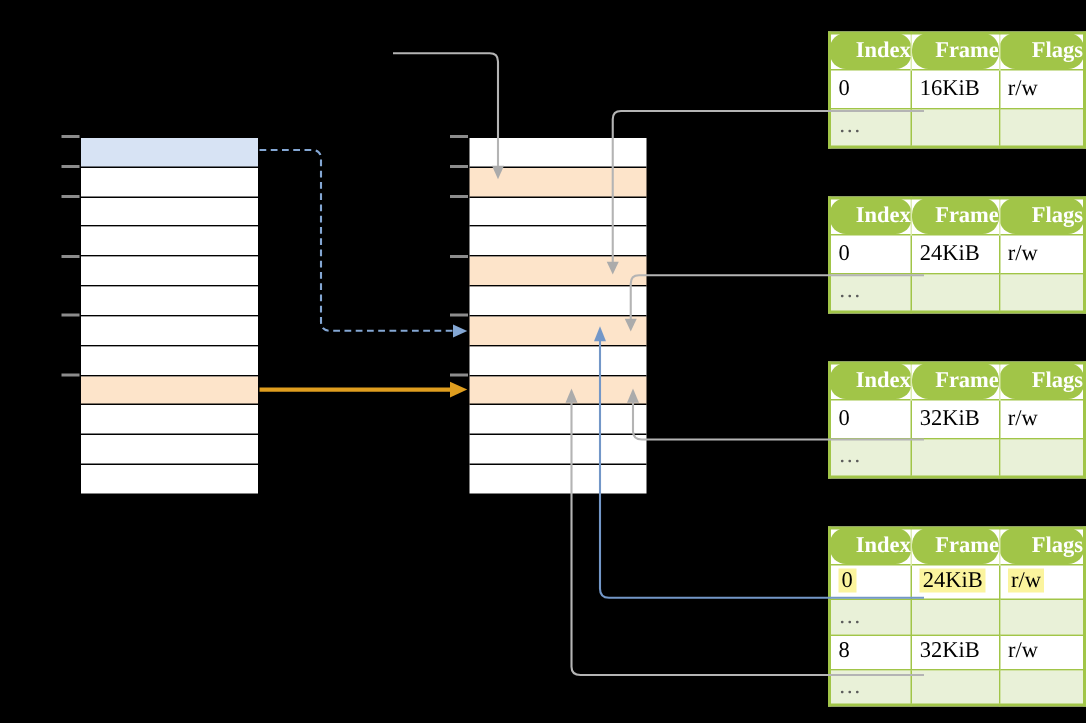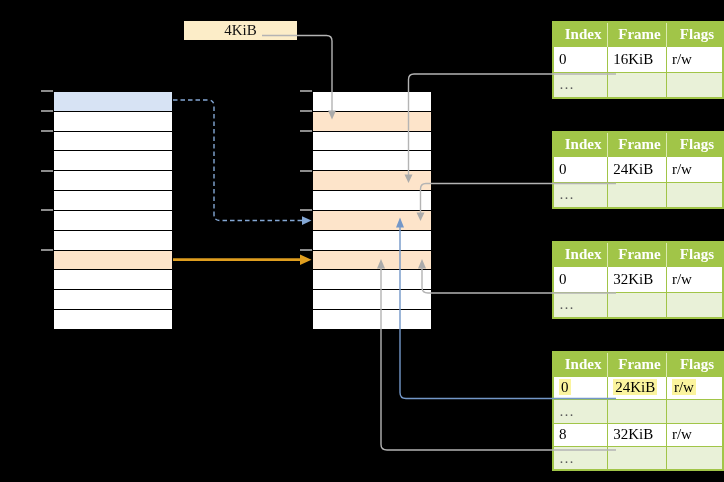--- a/index.html
+++ b/index.html
@@ -24,42 +24,41 @@
   .mrow:last-child { border-bottom:none; }
   .mrow.blue { background:#d7e3f4; }
   .mrow.orange { background:#fde4ca; }
   .tick { position:absolute; width:12px; height:2px; background:#8c8c8c; }
   
   table.ptable {
     position:absolute; left:552px; border-collapse:collapse; table-layout:fixed;
     font-size:15px; border:2px solid #a1c548; background:#fff;
   }
   .ptable th {
-    background:#a1c548; color:#fff; font-weight:bold; text-align:center;
-    padding:0 0 0 5px; border-left:1.5px solid #dcebb0; font-size:15px;
+    background:#a1c548; color:#fff; font-weight:bold; text-align:right;
+    padding:0 0 0 5px; border-left:1.5px solid #dcebb0; font-size:15px;border-radius:11px;
   }
   .ptable th:first-child { border-left:none; }
   .ptable td {
     background:#fff; color:#000; text-align:left; padding:0 0 0 5px;
     border:1.5px solid #a1c548; overflow:hidden; white-space:nowrap;
   }
   .ptable tr.dots td { background:#e9f1d8; color:#5c5c5c; }
   .ptable tr.hrow { height:24px; }
   .t123 tr.drow { height:26px; }
   .t4 tr.drow { height:23.5px; }
   .hl { background:#fbf49e; padding:0 2px; }
   
   svg.overlay { position:absolute; left:0; top:0; z-index:10; pointer-events:none; }
 </style>
 </head>
 <body>
 
 <div class="canvas">
 
-  <div class="label4k">4KiB</div>
 
   <div class="memcol v">
     <div class="mrow blue"></div>
     <div class="mrow"></div>
     <div class="mrow"></div>
     <div class="mrow"></div>
     <div class="mrow"></div>
     <div class="mrow"></div>
     <div class="mrow"></div>
     <div class="mrow"></div>

